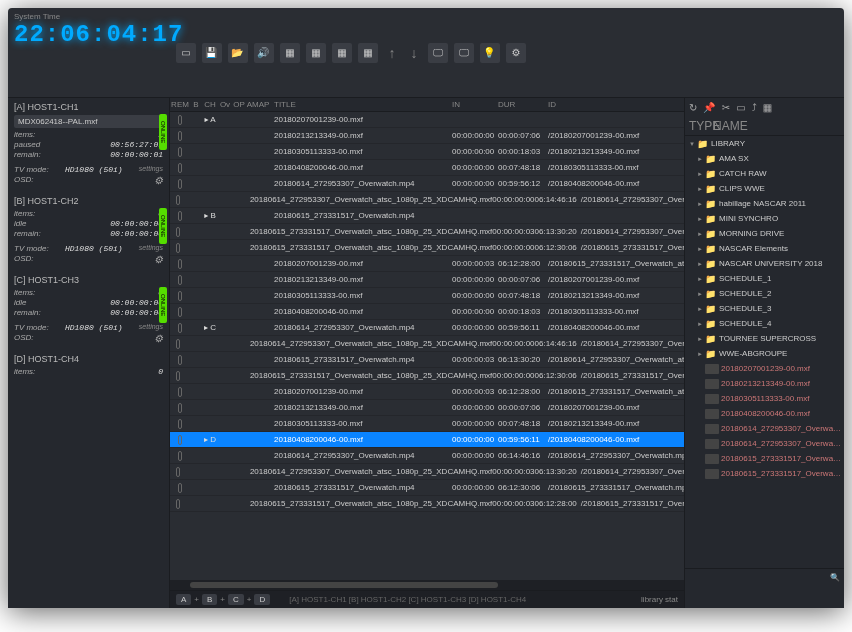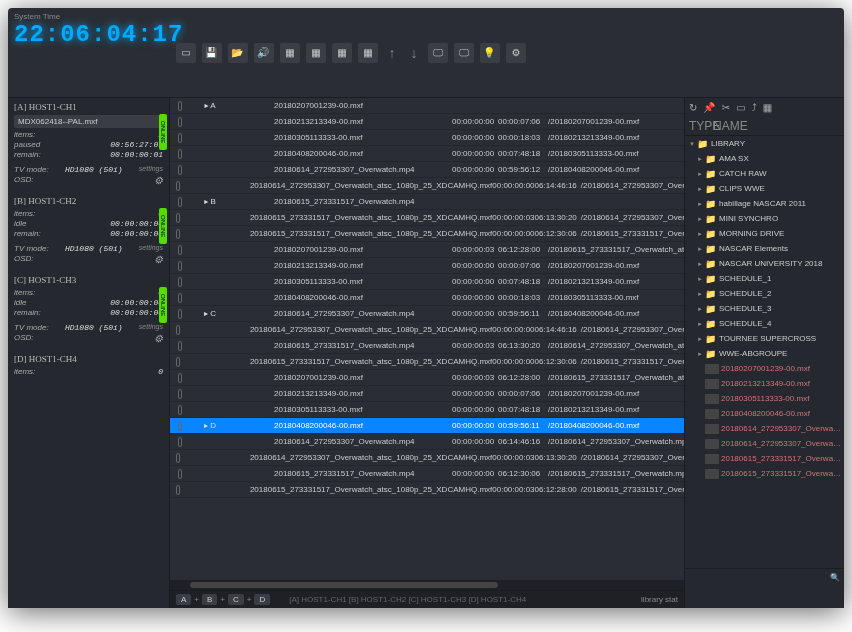--- a/index.html
+++ b/index.html
@@ -8,21 +8,21 @@
 .top-row { display: flex; height: 90px; border-bottom: 1px solid #1a1c20; }
 .clock-box { width: 162px; padding: 4px 6px; }
 .clock-label { font-size: 8px; color: #888; }
 .clock { font-family: 'Courier New', monospace; font-size: 24px; font-weight: bold; color: #0af; letter-spacing: 1px; text-shadow: 0 0 8px #0af; }
 .toolbar { flex: 1; display: flex; align-items: center; gap: 6px; padding: 0 6px; }
 .toolbar .tb-btn { width: 20px; height: 20px; background: #3a3d44; border-radius: 2px; display: flex; align-items: center; justify-content: center; color: #ccc; font-size: 10px; cursor: pointer; }
 .toolbar .arrow { width: 16px; height: 24px; color: #888; font-size: 14px; cursor: pointer; display:flex;align-items:center;justify-content:center;}
 .body { flex: 1; display: flex; overflow: hidden; }
 .sidebar { width: 162px; background: #25282e; overflow-y: auto; padding: 4px 6px; border-right: 1px solid #1a1c20; }
 .host { margin-bottom: 10px; position: relative; }
-.host-title { font-size: 9px; color: #bbb; margin-bottom: 3px; font-family: Liberation Serif, serif; }
+.host-title { font-size: 9px; color: #bbb; margin-bottom: 3px; }
 .host-file { background: #3a3d44; padding: 2px 4px; font-size: 8px; color: #ccc; border-radius: 2px; margin-bottom: 2px; }
 .host-line { display: flex; justify-content: space-between; font-size: 8px; color: #aaa; margin: 1px 0; font-style: italic; }
 .host-line .v { color: #ddd; font-family: 'Courier New', monospace; }
 .online { position: absolute; right: -4px; top: 12px; width: 8px; height: 36px; background: #5d0; border-radius: 2px; writing-mode: vertical-rl; font-size: 6px; color: #000; text-align: center; line-height: 8px; }
 .settings { font-size: 7px; color: #888; text-align: right; cursor: pointer; }
 .gear { font-size: 10px; }
 .main { flex: 1; display: flex; flex-direction: column; overflow: hidden; }
 .grid-header { display: flex; font-size: 8px; color: #888; background: #25282e; padding: 2px 0; border-bottom: 1px solid #1a1c20; }
 .col-rem { width: 20px; text-align:center; }
 .col-b { width: 12px; text-align:center; }
@@ -177,20 +177,32 @@
 
     <div class="host-line">
             <span>items:</span>
             <span class="v">0</span>
           </div>
 
   </div>
       </div>
 
     <div class="main">
+      <div class="grid-header">
+        <div class="col-rem">REM</div>
+        <div class="col-b">B</div>
+        <div class="col-ch">CH</div>
+        <div class="col-ov">Ov</div>
+        <div class="col-op">OP</div>
+        <div class="col-amap">AMAP</div>
+        <div class="col-title">TITLE</div>
+        <div class="col-in">IN</div>
+        <div class="col-dur">DUR</div>
+        <div class="col-id">ID</div>
+      </div>
       <div class="grid-body" id="playlist">
           <div class="row">
     <div class="col-rem">
               <div class="marker"></div>
             </div>
     <div class="col-b"></div>
     <div class="col-ch ch-label">▸ A</div>
     <div class="col-ov"></div>
     <div class="col-op"></div>
     <div class="col-amap"></div>

